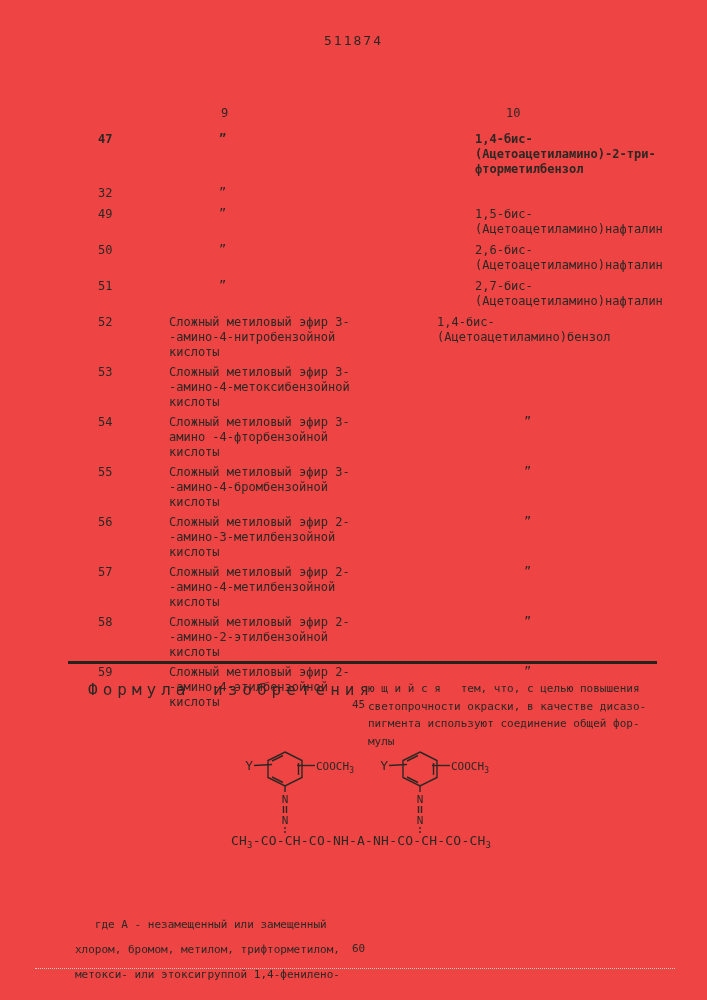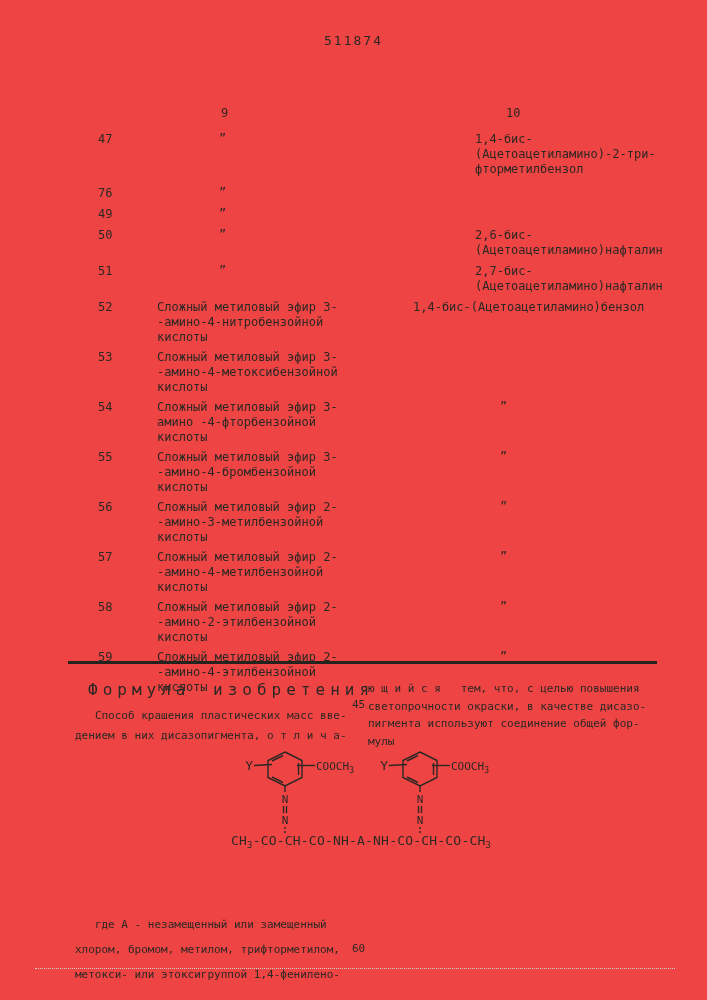--- a/index.html
+++ b/index.html
@@ -17,22 +17,22 @@
     top:33px;left:0;width:707px;text-align:center;
     font-size:13px;letter-spacing:2px;
   }
   .col-head{top:106px;font-size:12px;}
   .col-head.left{left:221px;}
   .col-head.right{left:506px;}
 
   
   #compound-table{top:132px;left:98px;width:562px;font-size:12px;line-height:15px;}
   .trow{display:flex;margin-bottom:6px;}
-  .trow.tall{margin-bottom:9px;}
-  .trow.multi{margin-bottom:5px;}
+  .trow.tall{margin-bottom:9px;font-weight:bold;}
+  .trow.multi{margin-bottom:5px;gap:12px;}
   .col-num{width:59px;flex:0 0 59px;}
   .col-comp{width:256px;flex:0 0 256px;white-space:pre-wrap;}
   .col-coup{flex:1;white-space:pre-wrap;}
   .col-comp.ditto{padding-left:62px;}
   .col-coup.ditto-r{padding-left:87px;}
   .col-coup.tozhe{padding-left:73px;}
 
   .divider{top:661px;left:68px;width:589px;height:2px;background:#26231e;border-bottom:1px solid rgba(38,35,30,.35);}
 
   .claims-title{top:680px;left:88px;font-size:16px;letter-spacing:5px;word-spacing:8px;}
@@ -62,26 +62,27 @@
   <div class="abs col-head right">10</div>
 
   <div class="abs" id="compound-table">
       <div class="trow tall">
         <div class="col-num">47</div>
         <div class="col-comp ditto">”</div>
         <div class="col-coup">1,4-бис-(Ацетоацетиламино)-2-три-
 фторметилбензол</div>
       </div>
       <div class="trow">
-        <div class="col-num">76</div>
+        <div class="col-num">32</div>
         <div class="col-comp ditto">”</div>
       </div>
       <div class="trow">
         <div class="col-num">49</div>
         <div class="col-comp ditto">”</div>
+        <div class="col-coup">1,5-бис-(Ацетоацетиламино)нафталин</div>
       </div>
       <div class="trow">
         <div class="col-num">50</div>
         <div class="col-comp ditto">”</div>
         <div class="col-coup">2,6-бис-(Ацетоацетиламино)нафталин</div>
       </div>
       <div class="trow">
         <div class="col-num">51</div>
         <div class="col-comp ditto">”</div>
         <div class="col-coup">2,7-бис-(Ацетоацетиламино)нафталин</div>
@@ -140,22 +141,20 @@
 -амино-4-этилбензойной
 кислоты</div>
         <div class="col-coup ditto-r">”</div>
       </div>
     </div>
 
   <div class="abs divider"></div>
 
   <div class="abs claims-title">Формула изобретения</div>
   <div class="abs line-no n45">45</div>
-  <div class="abs claims-left">   Способ крашения пластических масс вве-
-дением в них дисазопигмента, о т л и ч а-</div>
   <div class="abs claims-right">ю щ и й с я   тем, что, с целью повышения
 светопрочности окраски, в качестве дисазо-
 пигмента используют соединение общей фор-
 мулы</div>
 
   <svg class="abs formula-svg" width="310" height="92" viewBox="0 0 310 92" fill="none" stroke="#2b2824" stroke-width="1.4">
 
     <g>
       <polygon points="60,7 77,15.5 77,32.5 60,41 43,32.5 43,15.5"></polygon>
       <line x1="47" y1="16" x2="58" y2="10.5"></line>

